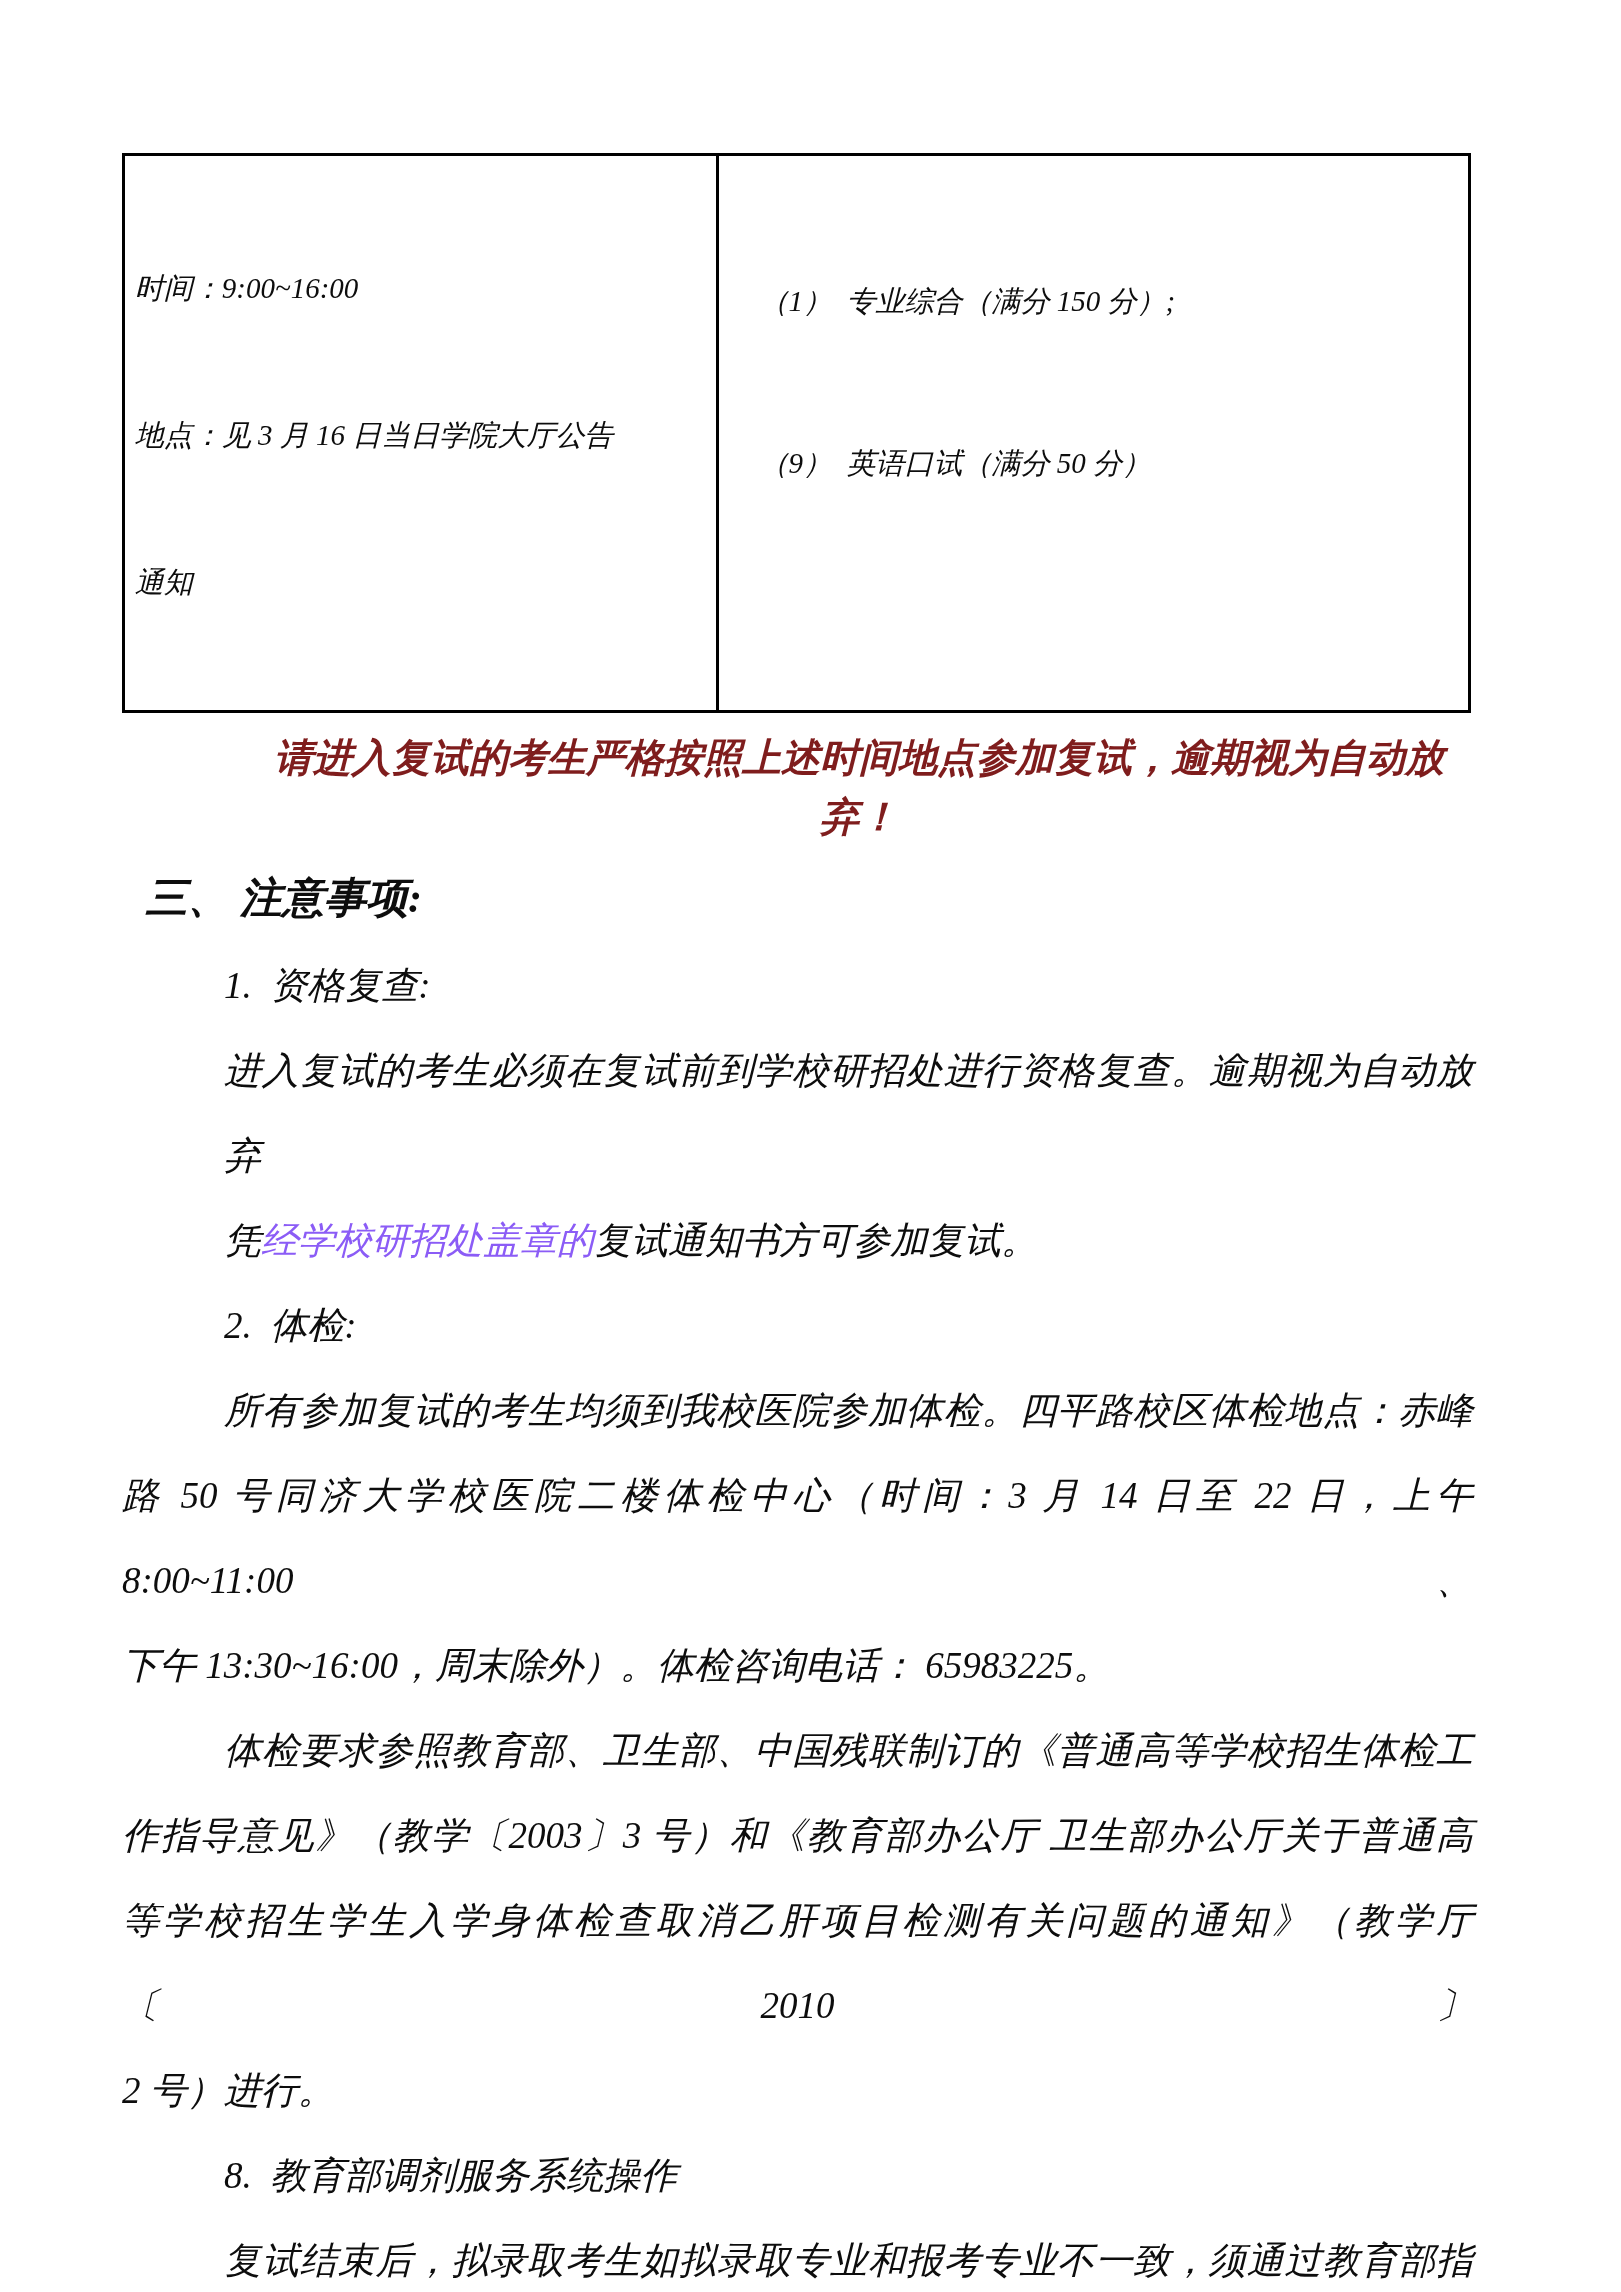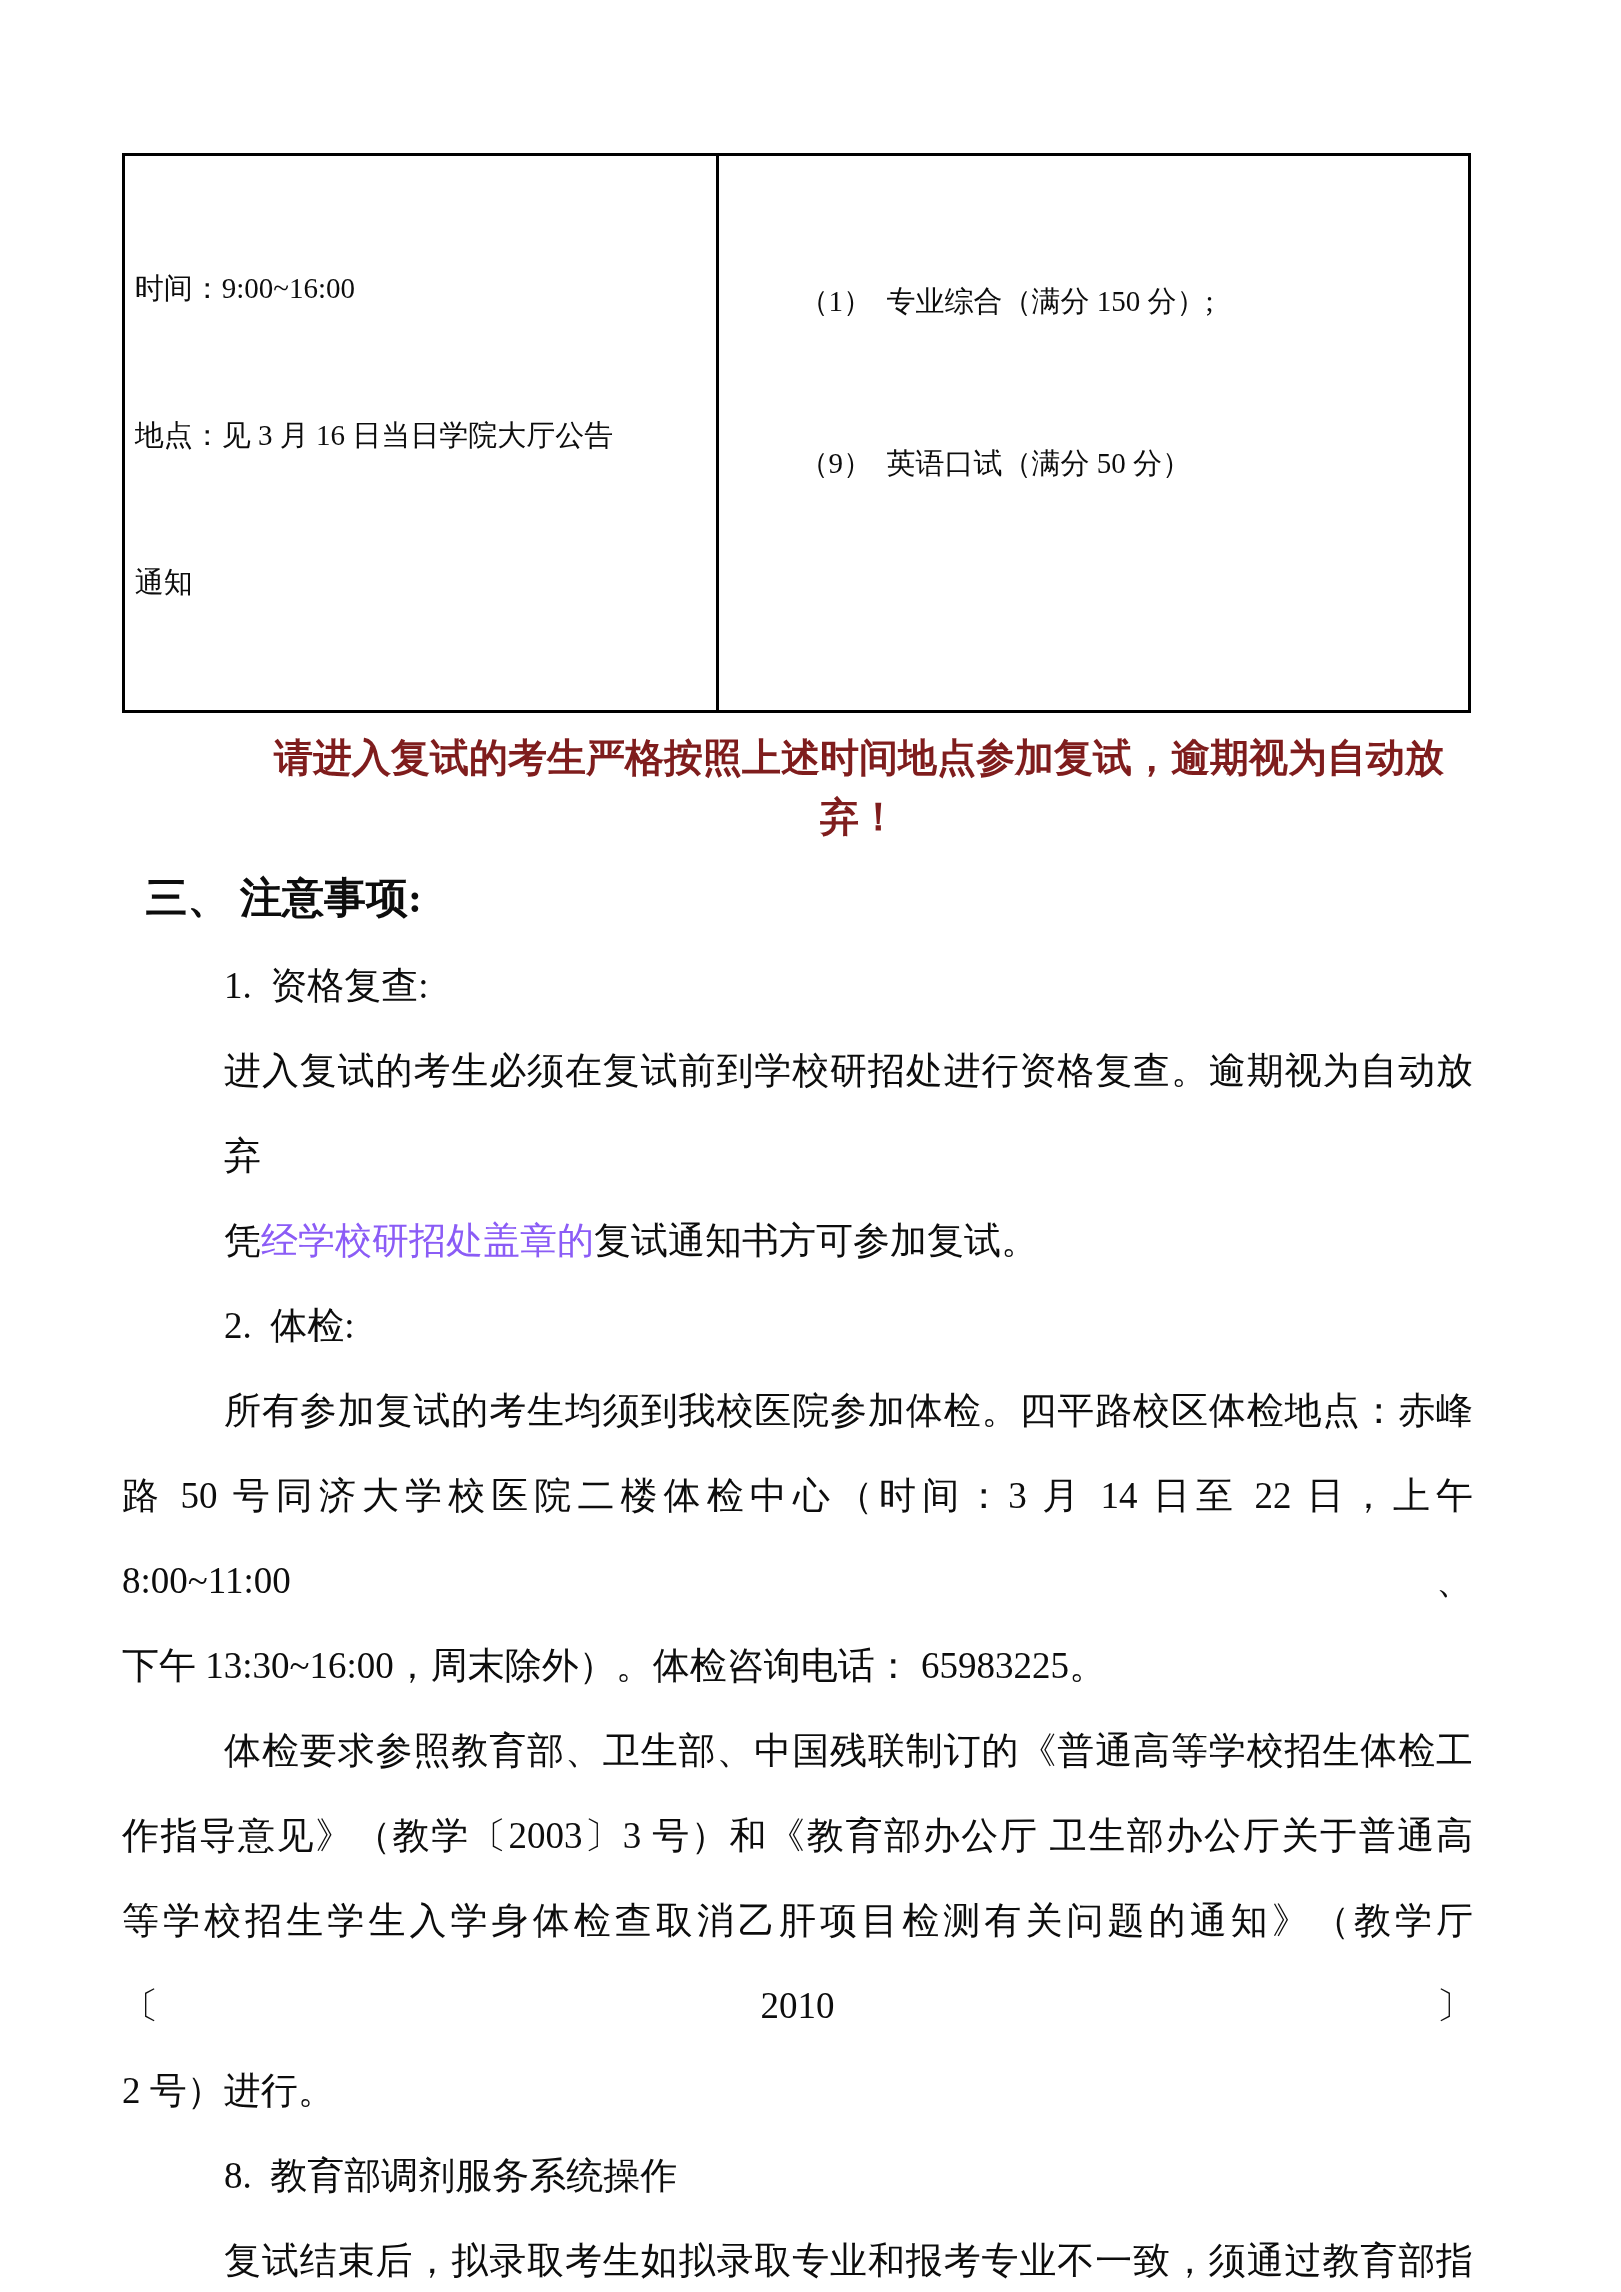--- a/index.html
+++ b/index.html
@@ -4,20 +4,21 @@
 <style>
   html, body { margin: 0; padding: 0; background: #9a9a9a; }
   .page {
     position: relative;
     width: 1621px;
     height: 2293px;
     background: #ffffff;
     font-family: "Liberation Serif", "DejaVu Serif", serif;
     color: #0d0d0d;
     overflow: hidden;
+    font-style: italic;
   }
   .content {
     position: absolute;
     left: 122px;
     top: 153px;
     width: 1351px;
   }
   
   .ttable {
     display: flex;
@@ -31,21 +32,20 @@
     white-space: pre-wrap;
   }
   .tcell-left {
     width: 573px;
     border-right: 3.9px solid #000;
   }
   .tcell-right {
     flex: 1;
     padding-left: 41px;
     line-height: 54px;
-    margin-left: 40px;
   }
   
   .warning {
     margin-top: 15.7px;
     padding-left: 123px;
     font-size: 39px;
     font-weight: bold;
     line-height: 59px;
     color: #7f1d1d;
     text-align: center;

